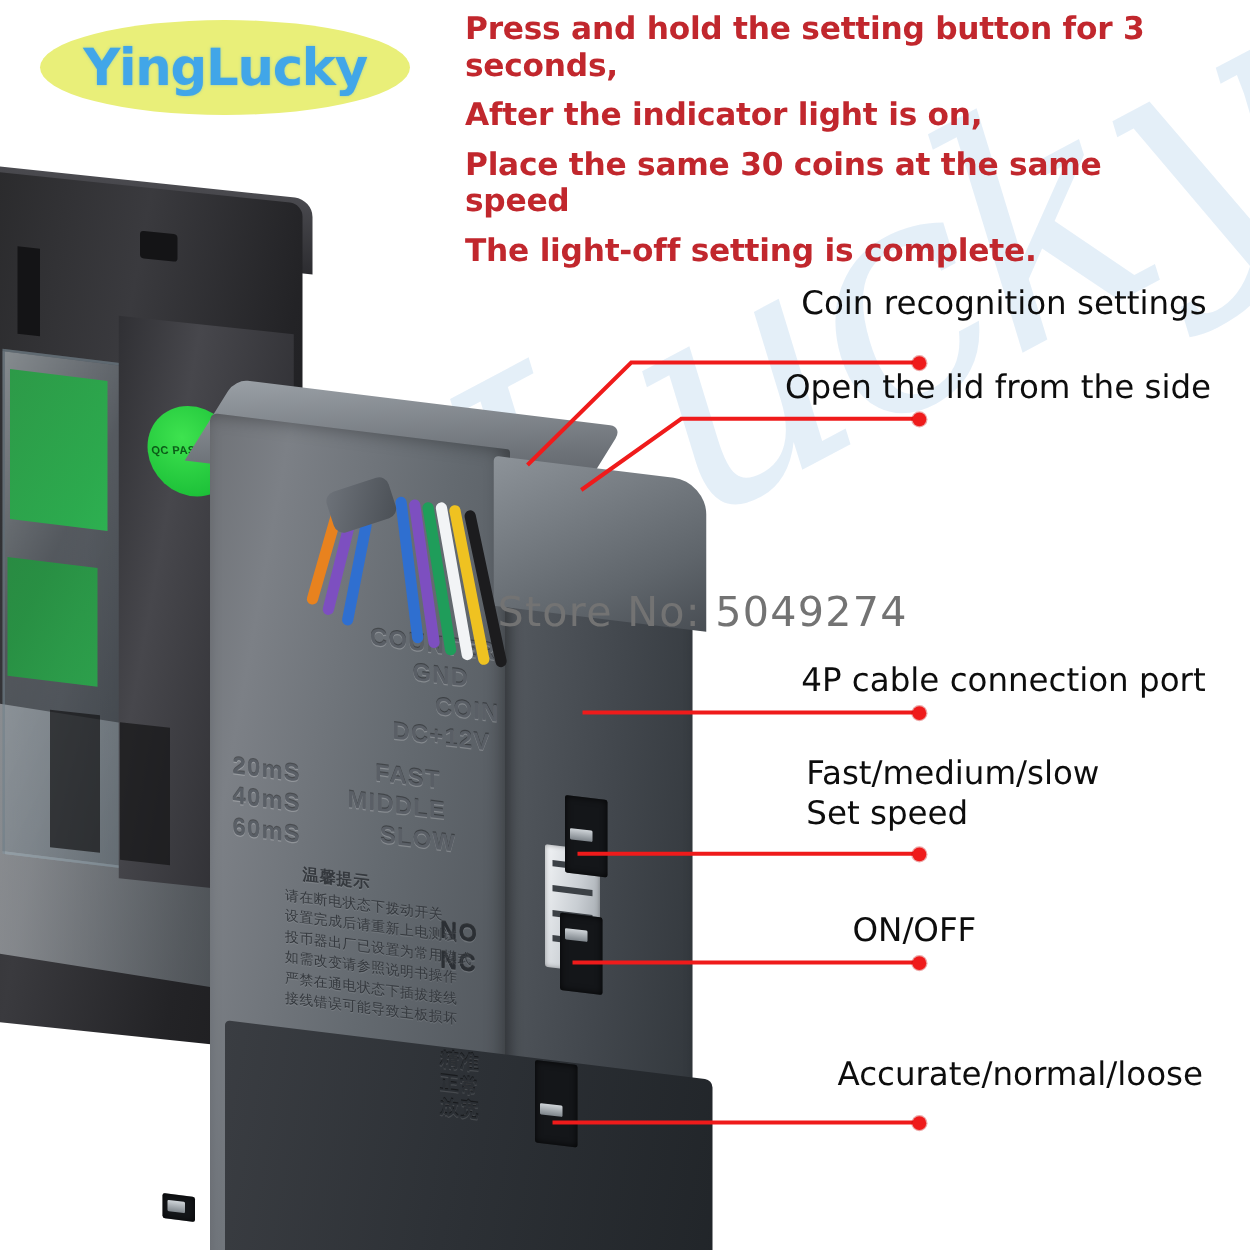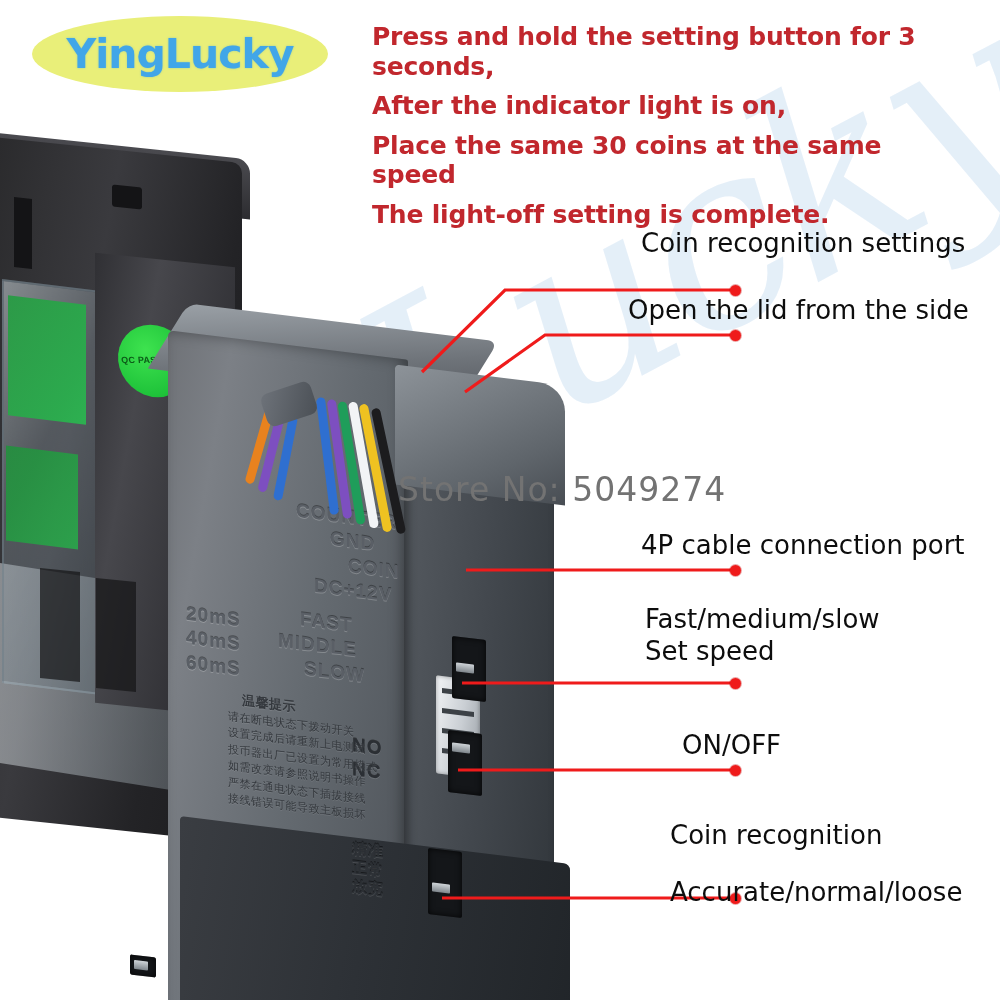--- a/index.html
+++ b/index.html
@@ -22,21 +22,21 @@
   
   .logo-wrap{position:absolute;left:32px;top:16px;width:296px;height:76px;}
   .logo-ellipse{position:absolute;inset:0;background:#e9ef79;border-radius:50%;}
   .logo-text{position:absolute;left:0;top:0;width:296px;height:76px;
              display:flex;align-items:center;justify-content:center;
              font-family:"DejaVu Sans","Liberation Sans",sans-serif;
              font-size:41px;font-weight:700;color:#41a6e8;letter-spacing:-1px;
              text-shadow:0 0 2px rgba(65,166,232,.5);}
 
   
-  .headline{position:absolute;left:372px;top:22px;width:600px;}
+  .headline{position:absolute;left:372px;top:8px;width:600px;}
   .headline p{margin:0 0 10px 0;color:#c1272d;font-weight:700;font-size:25px;
               line-height:1.18;font-family:"DejaVu Sans","Liberation Sans",sans-serif;
               letter-spacing:-.2px;}
 
   
   .photo{position:absolute;left:0;top:150px;width:620px;height:850px;}
 
   
   .acc-body{position:absolute;left:-8px;top:0px;width:250px;height:680px;
             background:linear-gradient(100deg,#2a2a2c 0%,#3a3a3e 35%,#232326 70%,#1b1b1d 100%);
@@ -270,17 +270,16 @@
   <div class="callout-label" style="left:645px;top:596px;">
     <div style="margin-top:8px">Fast/medium/slow</div>
     <div>Set speed</div>
   </div>
 
   <div class="callout-label" style="left:682px;top:730px;">
     <div>ON/OFF</div>
   </div>
 
   <div class="callout-label" style="left:670px;top:820px;">
-    <div>Coin recognition</div>
     <div style="margin-top:25px">Accurate/normal/loose</div>
   </div>
 
 </div>
 
 </body></html>

